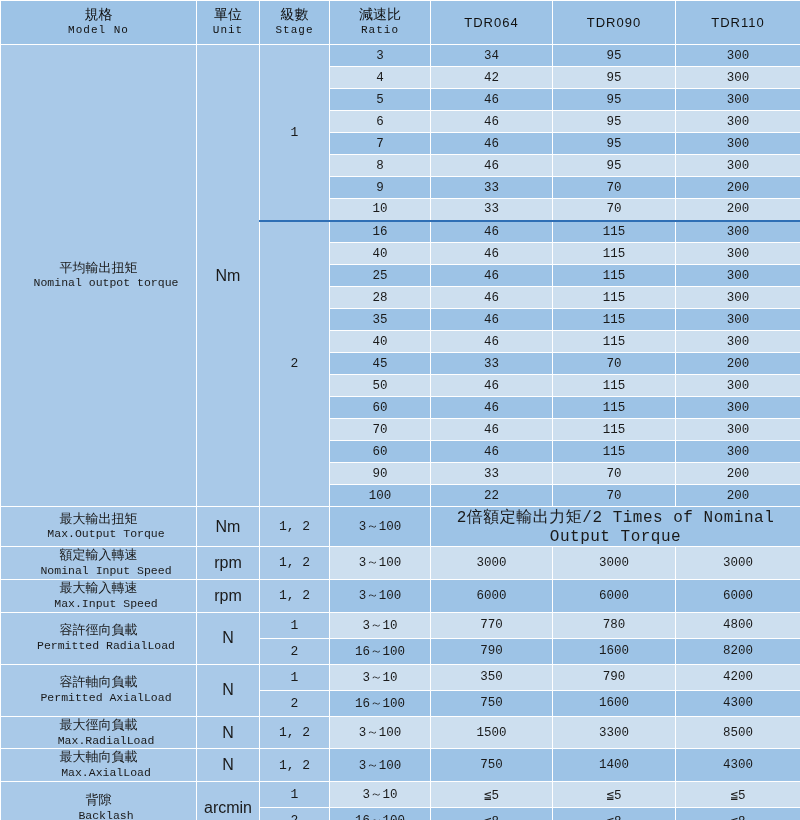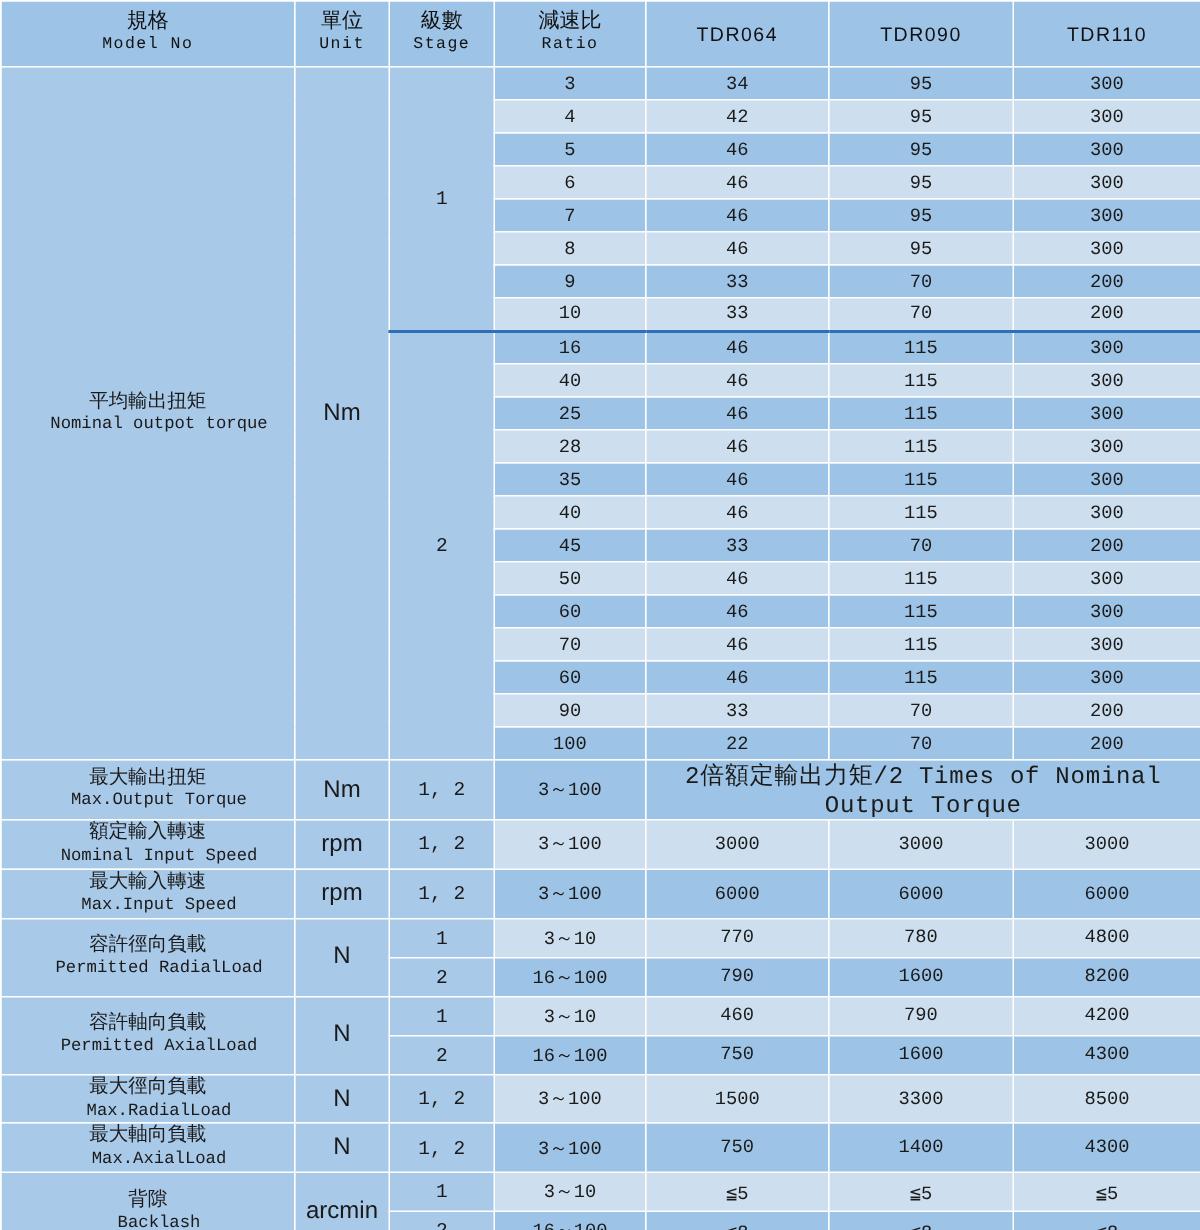--- a/index.html
+++ b/index.html
@@ -293,21 +293,21 @@
     </tr>
 
     <tr class="midrow">
       <td class="label" rowspan="2">
         <span class="cn">容許軸向負載</span>
         <span class="en">Permitted AxialLoad</span>
       </td>
       <td class="label unit" rowspan="2">N</td>
       <td class="label stage">1</td>
       <td class="light ratio">3～10</td>
-      <td class="light num">460</td>
+      <td class="light num">350</td>
       <td class="light num">790</td>
       <td class="light num">4200</td>
     </tr>
     <tr class="midrow">
       <td class="label stage">2</td>
       <td class="dark ratio">16～100</td>
       <td class="dark num">750</td>
       <td class="dark num">1600</td>
       <td class="dark num">4300</td>
     </tr>

